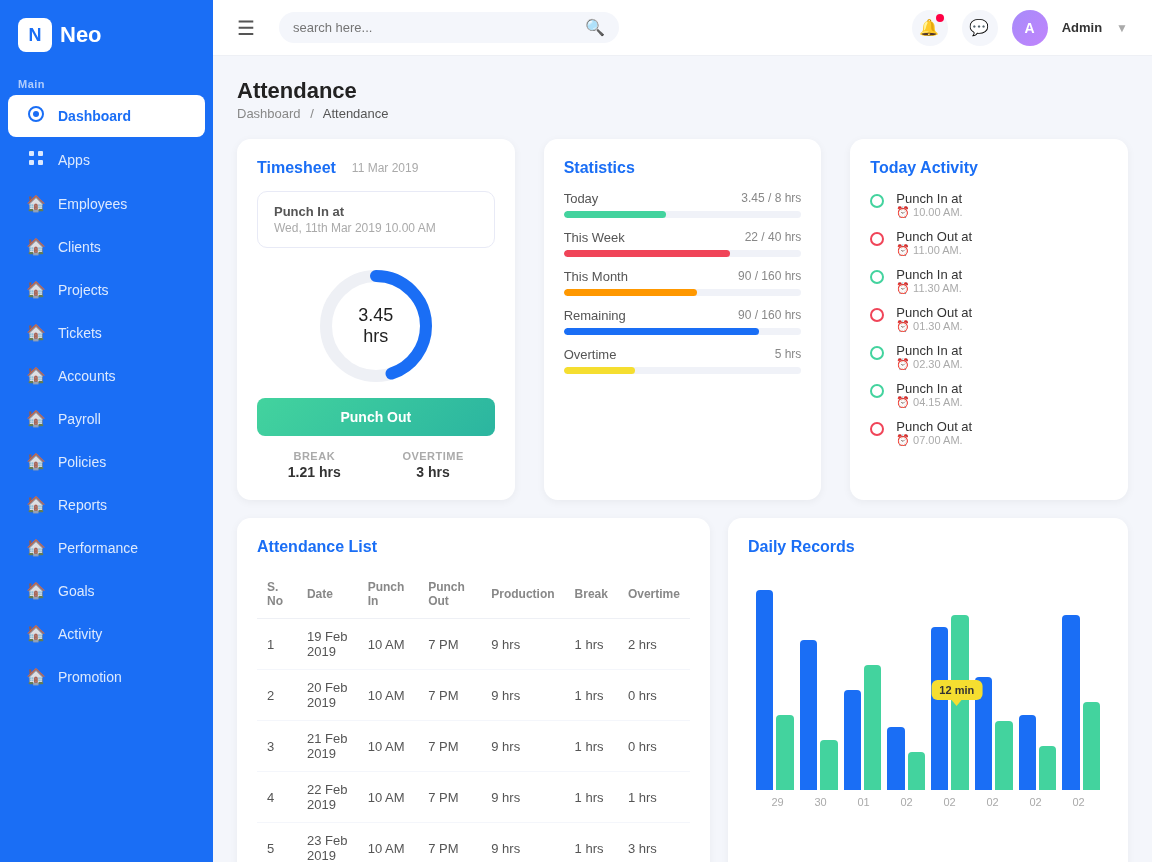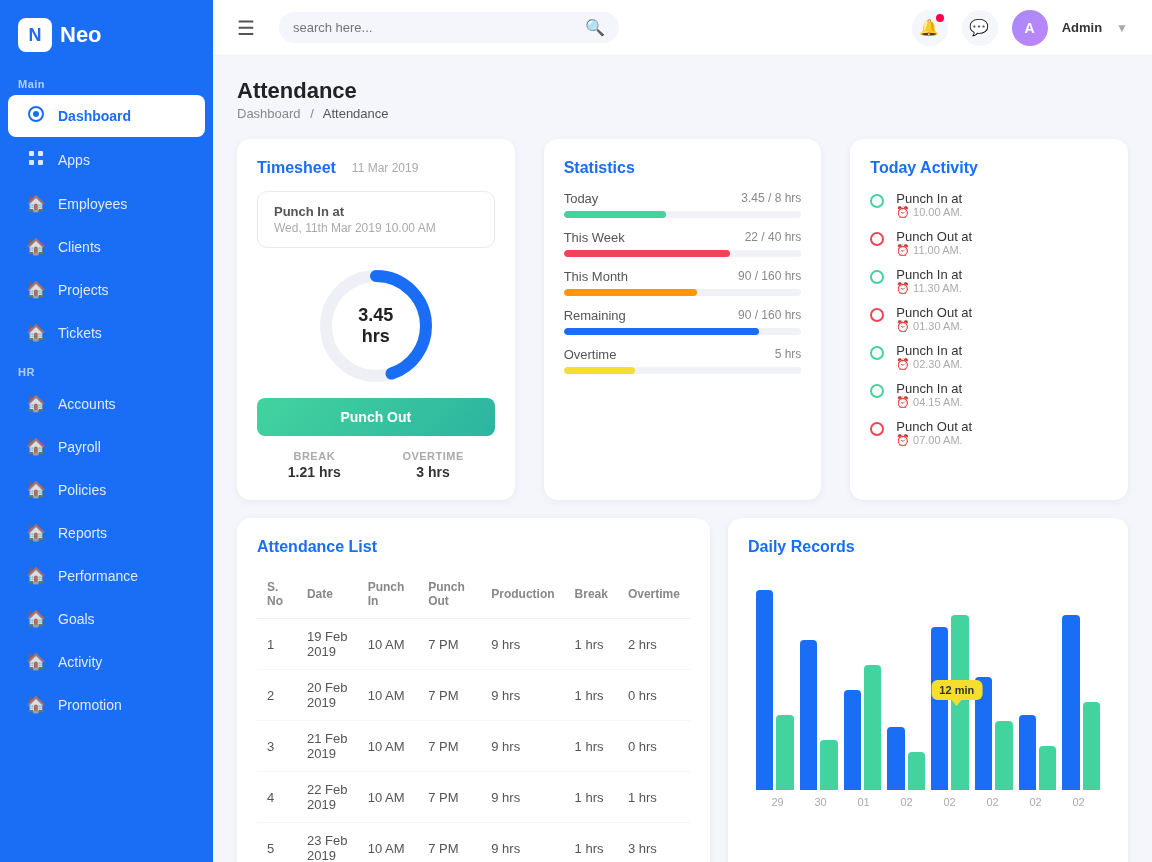--- a/index.html
+++ b/index.html
@@ -144,21 +144,21 @@
 
     .donut-area {
       display: flex; justify-content: center; align-items: center;
       margin: 18px 0 12px;
     }
     .donut-wrap { position: relative; width: 120px; height: 120px; }
     .donut-center {
       position: absolute; top: 50%; left: 50%; transform: translate(-50%, -50%);
       text-align: center;
     }
-    .donut-center .hrs { font-size: 18px; font-weight: 700; color: #222; }
+    .donut-center .hrs { font-size: 18px; font-weight: 400; color: #222; }
 
     .punch-out-btn {
       width: 100%;
       padding: 11px;
       background: linear-gradient(135deg, #43d39e, #2bb5a0);
       color: #fff;
       border: none;
       border-radius: 8px;
       font-size: 14px;
       font-weight: 600;
@@ -319,21 +319,20 @@
   </div>
   <div class="sidebar-item">
     <span class="nav-icon">🏠</span>
     <span>Projects</span>
   </div>
   <div class="sidebar-item">
     <span class="nav-icon">🏠</span>
     <span>Tickets</span>
   </div>
 
-  <div class="sidebar-section-label">HR</div>
   <div class="sidebar-item">
     <span class="nav-icon">🏠</span>
     <span>Accounts</span>
   </div>
   <div class="sidebar-item">
     <span class="nav-icon">🏠</span>
     <span>Payroll</span>
   </div>
   <div class="sidebar-item">
     <span class="nav-icon">🏠</span>

